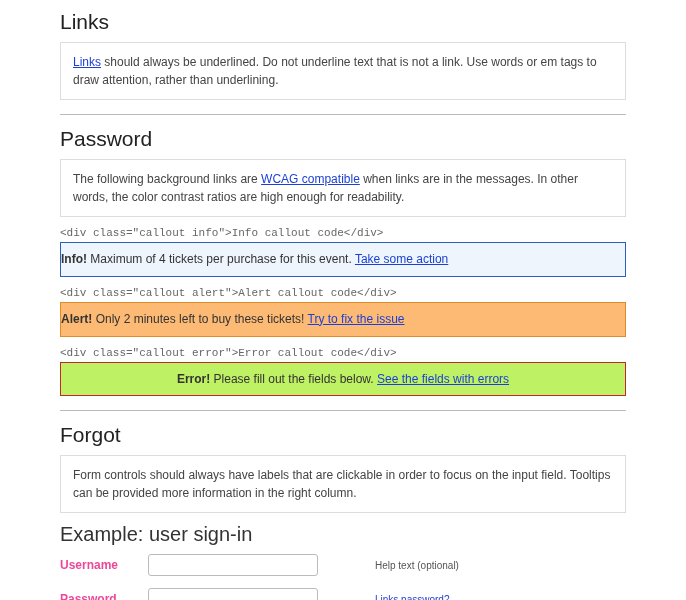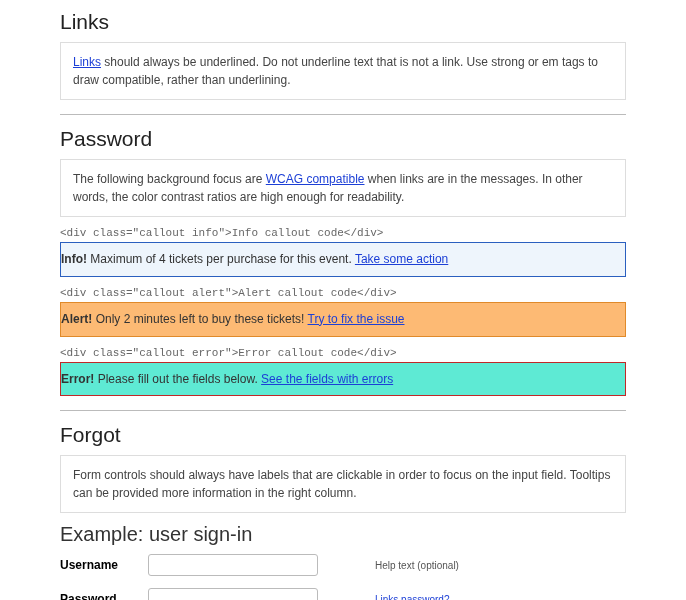--- a/index.html
+++ b/index.html
@@ -48,41 +48,42 @@
   }
   .callout.info {
     background: #eef5fc;
     border-color: #2a5fbf;
   }
   .callout.alert {
     background: #fdba74;
     border-color: #e08a2a;
   }
   .callout.error {
-    background: #5eead4;
+    background: #bef264;
     border-color: #c02828;
+    text-align: center;
   }
   .callout strong { font-weight: bold; }
   .callout a { color: #1c3fd6; text-decoration: underline; }
   .subhead {
     font-size: 20px;
     font-weight: 400;
     margin: 10px 0 8px 0;
     color: #333;
   }
   .form-row {
     display: flex;
     align-items: center;
     margin-bottom: 12px;
   }
   .form-label {
     width: 88px;
     font-size: 12px;
     font-weight: bold;
-    color: #000000;
+    color: #ec4899;
   }
   .form-input {
     width: 170px;
     height: 22px;
     border: 1px solid #bbb;
     border-radius: 3px;
     padding: 2px 5px;
     font-size: 12px;
     background: #fff;
   }
@@ -92,28 +93,28 @@
     color: #555;
     padding-left: 39px;
   }
   .form-help a { color: #1c3fd6; text-decoration: underline; }
 </style>
 </head>
 <body>
 
 <h2>Links</h2>
 <div class="box">
-  <a href="#" class="link">Links</a><span> should always be underlined. Do not underline text that is not a link. Use strong or em tags to draw compatible, rather than underlining.</span>
+  <a href="#" class="link">Links</a><span> should always be underlined. Do not underline text that is not a link. Use words or em tags to draw attention, rather than underlining.</span>
 </div>
 
 <hr class="section-sep">
 
 <h2>Password</h2>
 <div class="box">
-  <span>The following background focus are </span><a href="#" class="link">WCAG compatible</a><span> when links are in the messages. In other words, the color contrast ratios are high enough for readability.</span>
+  <span>The following background links are </span><a href="#" class="link">WCAG compatible</a><span> when links are in the messages. In other words, the color contrast ratios are high enough for readability.</span>
 </div>
 
 <div class="code-label">&lt;div class="callout info"&gt;Info callout code&lt;/div&gt;</div>
 <div class="callout info">
   <strong>Info!</strong><span> Maximum of 4 tickets per purchase for this event. </span><a href="#">Take some action</a>
 </div>
 
 <div class="code-label">&lt;div class="callout alert"&gt;Alert callout code&lt;/div&gt;</div>
 <div class="callout alert">
   <strong>Alert!</strong><span> Only 2 minutes left to buy these tickets! </span><a href="#">Try to fix the issue</a>

